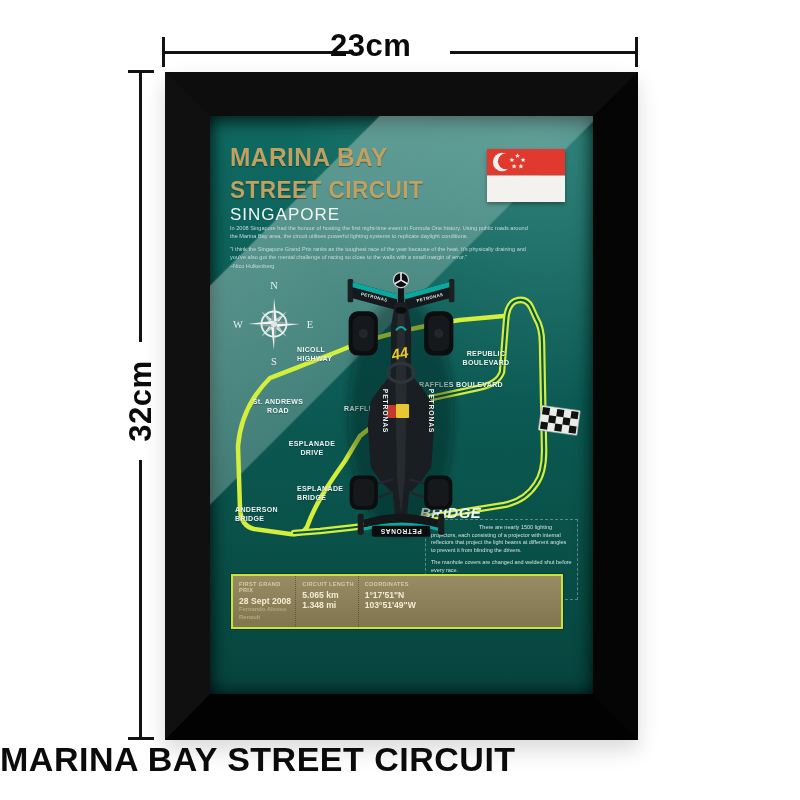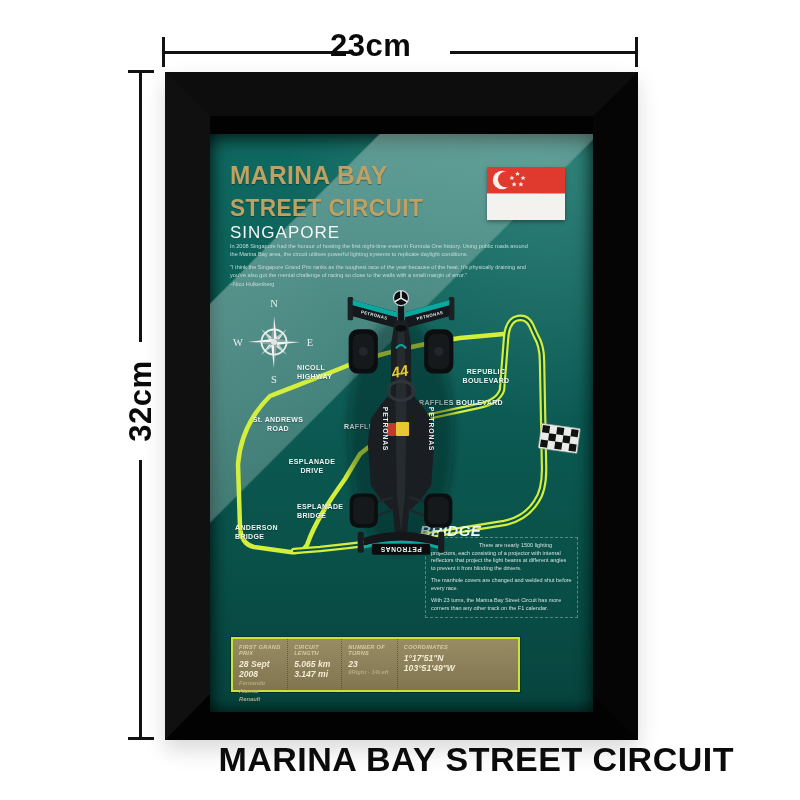--- a/index.html
+++ b/index.html
@@ -19,21 +19,21 @@
          background:#020202;border-style:solid;border-width:44px 45px 46px 45px;
          border-color:#0d0d0d #050505 #020202 #101010;
          box-shadow:0 10px 20px rgba(0,0,0,0.15);}
   .poster{position:relative;width:100%;height:100%;overflow:hidden;
     background:
       radial-gradient(circle at 88% 5%, rgba(150,205,198,0.25), rgba(150,205,198,0) 40%),
       linear-gradient(180deg,#0f6a61 0%, #0c5c55 45%, #095048 75%, #07443e 100%);
     box-shadow:inset 0 14px 18px -8px rgba(0,0,0,0.65),
                inset 12px 0 16px -9px rgba(0,0,0,0.55),
                inset -12px 0 16px -9px rgba(0,0,0,0.5),
-               inset 0 -12px 16px -9px rgba(0,0,0,0.5);margin-top:18px;}
+               inset 0 -12px 16px -9px rgba(0,0,0,0.5);}
   .reflection{left:0;top:0;width:100%;height:100%;z-index:1;pointer-events:none;
     background:linear-gradient(135deg, rgba(188,213,207,0) 17.5%, rgba(188,213,207,0.42) 17.8%,
                rgba(198,221,215,0.30) 40.3%, rgba(188,213,207,0) 40.6%);}
 
   
   .t1,.t2{color:#bfa263;font-weight:bold;transform:scaleX(0.94);transform-origin:left top;
           letter-spacing:0.5px;text-shadow:0 1px 1px rgba(0,0,0,0.35);white-space:nowrap;z-index:4;}
   .t1{left:20px;top:26px;font-size:26px;}
   .t2{left:20px;top:60px;font-size:24px;}
   .t3{left:20px;top:89px;font-size:17px;color:#f2f6f4;font-weight:normal;letter-spacing:1px;z-index:4;}
@@ -71,34 +71,34 @@
   .facts-box p:last-child{margin-bottom:0;}
 
   
   .car{left:130px;top:150px;z-index:6;}
   .wingtxt{font-size:4.3px;font-weight:bold;fill:#dfeeec;letter-spacing:0.4px;}
   .sidetxt{font-size:6.8px;font-weight:bold;fill:#e9f2f0;letter-spacing:0.8px;}
   .cartxt44{font-size:15px;font-weight:bold;font-style:italic;fill:#e9cb2d;}
   .fwingtxt{font-size:6.6px;font-weight:bold;fill:#f1f5f4;letter-spacing:0.6px;}
 
   
-  .stats{left:21px;top:503px;width:289px;height:55px;box-sizing:border-box;z-index:7;
+  .stats{left:21px;top:458px;width:332px;height:55px;box-sizing:border-box;z-index:7;
          border:2.5px solid #c9e431;display:flex;
          background:linear-gradient(180deg,#978c64,#80754f);
-         box-shadow:0 0 0 1px rgba(0,0,0,0.25);font-style:italic;}
+         box-shadow:0 0 0 1px rgba(0,0,0,0.25);}
   .stat-col{padding:5px 3px 3px 6px;border-left:1.5px dotted rgba(62,56,34,0.55);box-sizing:border-box;}
   .stat-col:first-child{border-left:none;}
   .sc0{width:19%;} .sc1{width:19%;} .sc2{width:19.5%;} .sc3{width:21%;} .sc4{width:21.5%;}
   .stat-label{font-size:5.6px;font-weight:bold;color:#d6cba2;letter-spacing:0.3px;margin-bottom:2.5px;}
   .stat-value{font-size:8.6px;font-weight:bold;color:#f4ecd3;line-height:1.25;}
   .stat-sub{font-size:5.8px;font-weight:bold;color:#b4a87e;line-height:1.35;}
   .allbig .stat-sub{font-size:8.6px;color:#f4ecd3;}
 
   
-  .caption{left:0;top:740px;width:734px;text-align:right;font-size:34px;font-weight:bold;
+  .caption{left:0;top:740px;width:734px;text-align:left;font-size:34px;font-weight:bold;
            color:#0b0b0b;letter-spacing:0.5px;}
 </style>
 </head>
 <body>
 
 <div class="page">
 
   <div class="abs dim" style="left:162px;top:37px;width:3px;height:30px;"></div>
   <div class="abs dim" style="left:635px;top:37px;width:3px;height:30px;"></div>
   <div class="abs dim" style="left:164px;top:51px;width:190px;height:3px;"></div>
@@ -290,26 +290,21 @@
       <div class="abs stats">
         <div class="stat-col sc0">
           <div class="stat-label">FIRST GRAND PRIX</div>
           <div class="stat-value">28 Sept 2008</div>
           <div class="stat-sub">Fernando Alonso</div>
           <div class="stat-sub">Renault</div>
         </div>
         <div class="stat-col sc1 allbig">
           <div class="stat-label">CIRCUIT LENGTH</div>
           <div class="stat-value">5.065 km</div>
-          <div class="stat-sub">3.147 mi</div>
-        </div>
-        <div class="stat-col sc2">
-          <div class="stat-label">NUMBER OF TURNS</div>
-          <div class="stat-value">23</div>
-          <div class="stat-sub">9Right - 14Left</div>
+          <div class="stat-sub">1.348 mi</div>
         </div>
         <div class="stat-col sc4 allbig">
           <div class="stat-label">COORDINATES</div>
           <div class="stat-value">1°17'51"N</div>
           <div class="stat-sub">103°51'49"W</div>
         </div>
       </div>
 
     </div>
   </div>

